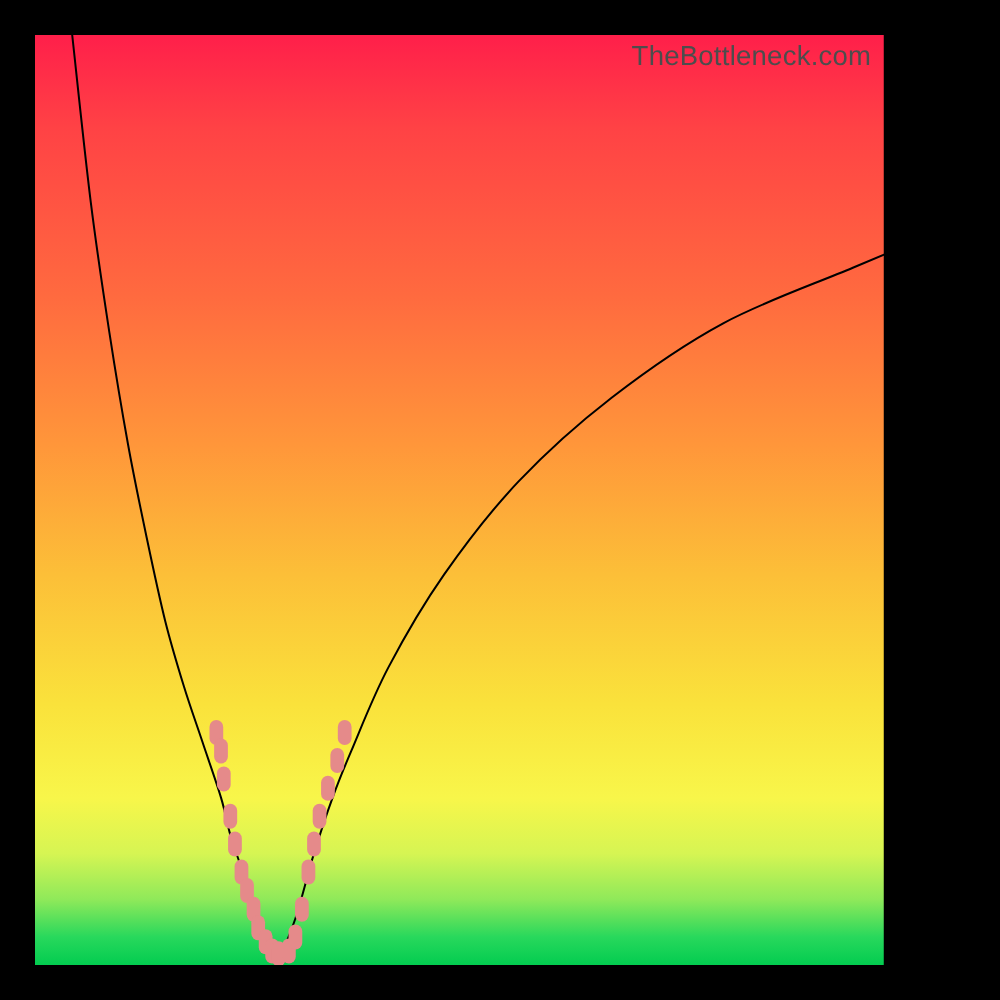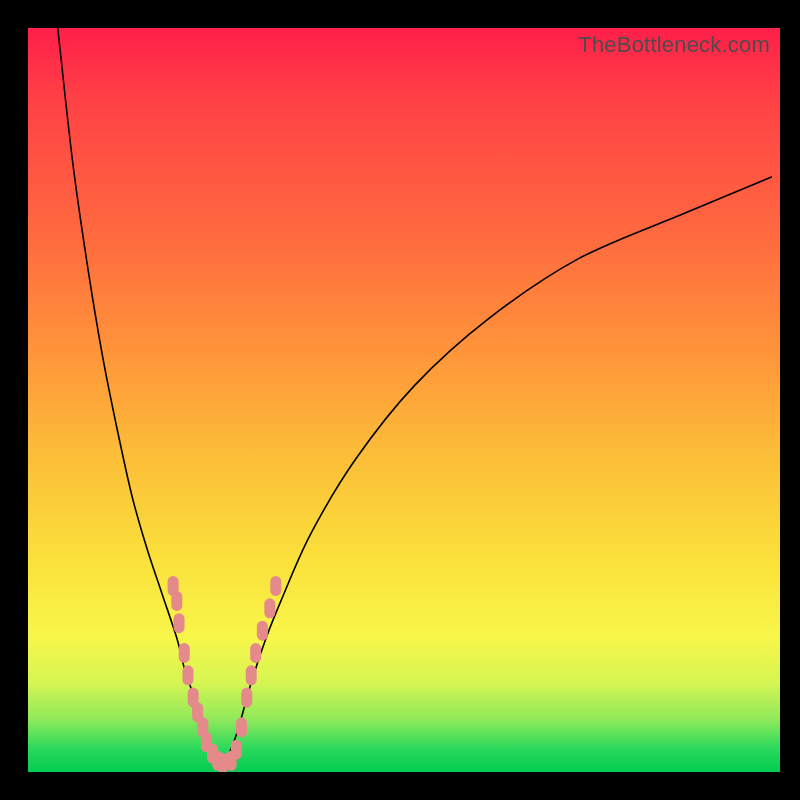--- a/index.html
+++ b/index.html
@@ -13,21 +13,21 @@
   }
   .frame {
     position: absolute;
     inset: 0;
     background: #000;
   }
   .plot-area {
     position: absolute;
     left: 28px;
     top: 28px;
-    width: 752px;
+    width: 679px;
     height: 744px;
     
     background: linear-gradient(
       to bottom,
       #ff1f4a 0%,
       #ff4245 10%,
       #ff6a3f 28%,
       #ff963a 44%,
       #fcbf38 58%,
       #fae23b 72%,

